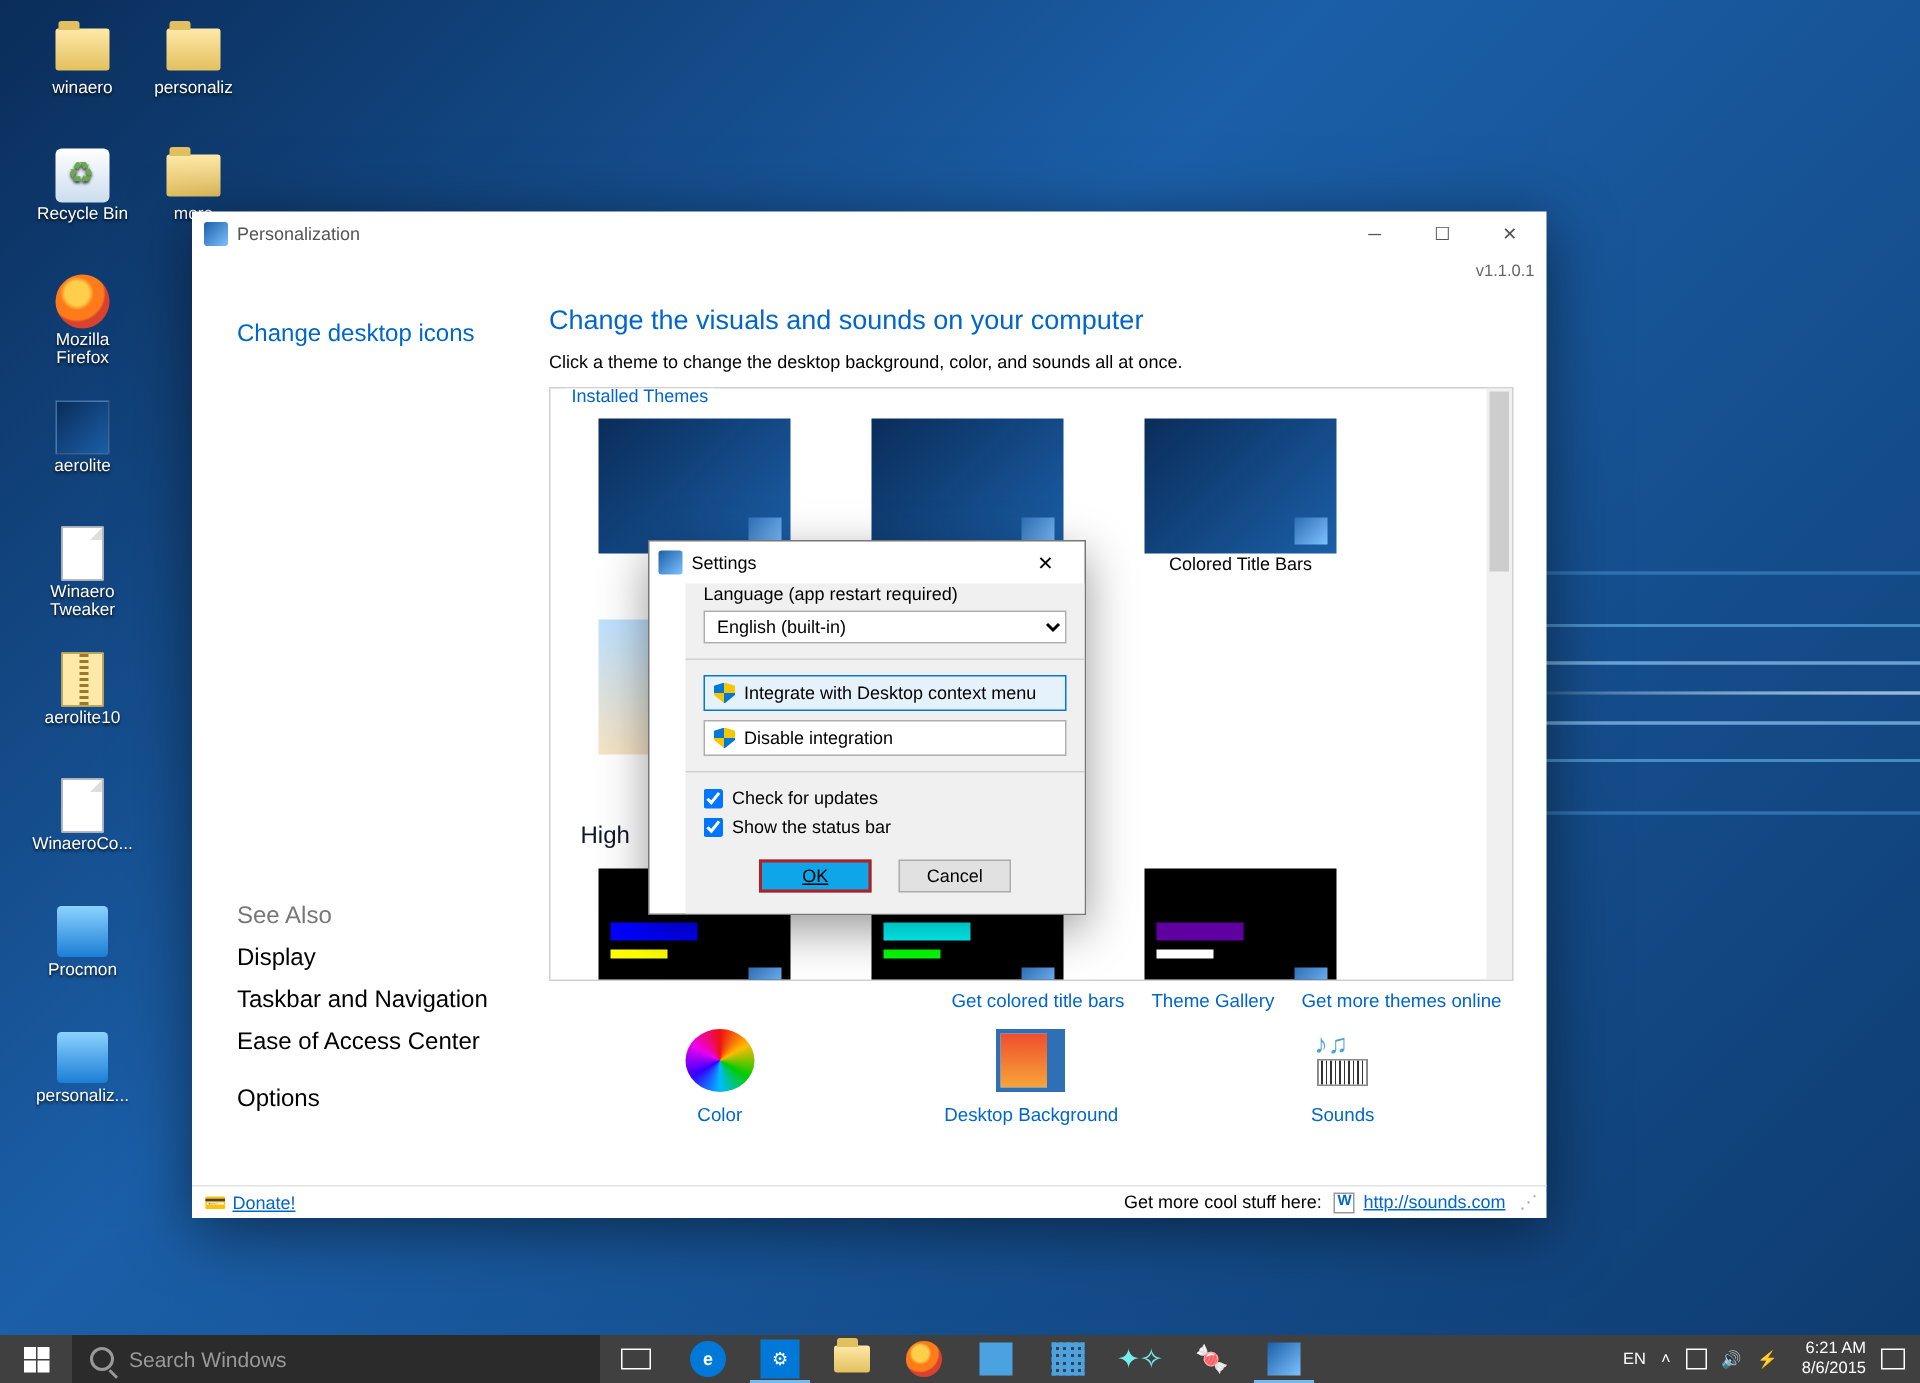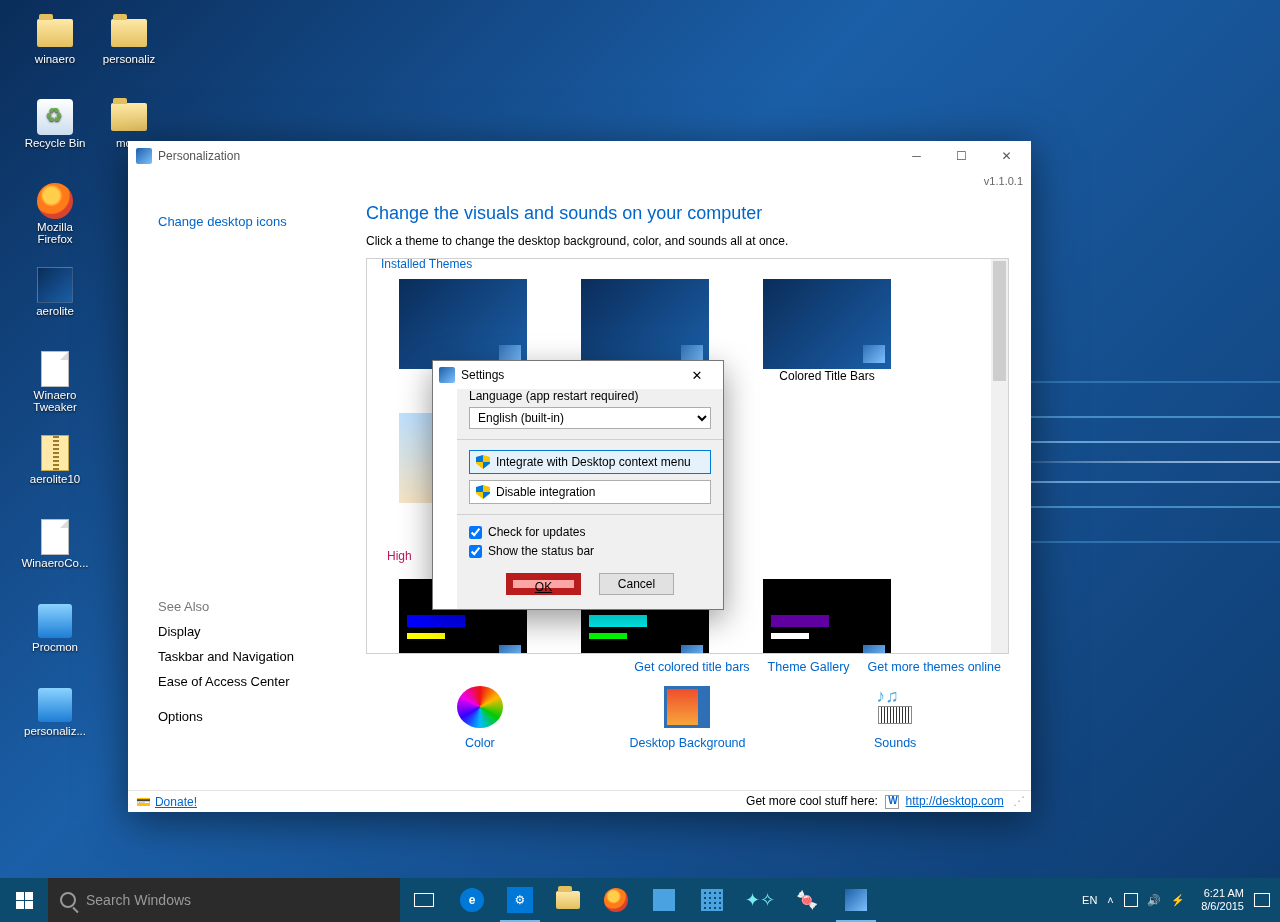--- a/index.html
+++ b/index.html
@@ -28,21 +28,21 @@
 
 
 .window { position: absolute; left: 128px; top: 141px; width: 903px; height: 671px; background: #fff; color: #000; box-shadow: 0 8px 40px rgba(0,0,0,.5); }
 .titlebar { height: 30px; display: flex; align-items: center; padding: 0 2px 0 8px; font-size: 12px; color: #555; }
 .titlebar .ico { width: 16px; height: 16px; margin-right: 6px; background: linear-gradient(135deg,#1b5fa8,#7ec1ff); border-radius: 2px; }
 .titlebar-spacer { flex: 1; }
 .winbtn { width: 45px; height: 29px; display: flex; align-items: center; justify-content: center; color: #555; cursor: pointer; }
 .version { position:absolute; right:8px; top:34px; color:#666; font-size:11px;}
 
 .window-body { display: flex; height: calc(100% - 30px - 22px); }
-.sidebar { width: 238px; padding: 38px 0 0 30px; font-size: 13px; }
+.sidebar { width: 238px; padding: 38px 0 0 30px; font-size: 16px; }
 .sidebar a { display:block; padding: 5px 0; color: #0066cc; text-decoration: none; cursor:pointer; }
 .sidebar .muted { color:#777; margin-top: 24px; padding: 5px 0;}
 .sidebar a.black { color:#000; }
 .sidebar .see-also { margin-top: 360px; }
 
 .main { flex:1; padding: 32px 22px 0 0; position: relative; }
 .main h1 { font-weight: 400; font-size: 18px; color: #0066cc; }
 .main .sub { font-size: 12px; margin: 10px 0 10px; }
 
 .themes-box { border: 1px solid #d0d0d0; height: 396px; position: relative; overflow: hidden; }
@@ -50,21 +50,21 @@
 .themes-row { display:flex; gap:42px; padding: 20px 20px 0; }
 .theme { width:128px; text-align:center; font-size:12px; cursor:pointer;margin-left:12px; }
 .theme .thumb { width:128px; height:90px; background: linear-gradient(135deg,#0a2d5a,#1b5fa8); position:relative; }
 .theme .thumb::after{content:"";position:absolute;right:6px;bottom:6px;width:22px;height:18px;background:linear-gradient(135deg,#2e6fb5,#7ec1ff);}
 .hc-thumb { background:#000 !important; }
 .hc-thumb .bar1{position:absolute;left:8px;top:36px;width:58px;height:12px;}
 .hc-thumb .bar2{position:absolute;left:8px;top:54px;width:38px;height:6px;}
 .scroll { position:absolute; right:0; top:0; bottom:0; width:17px; background:#f0f0f0; }
 .scroll .sthumb{ position:absolute; left:2px; top:2px; right:2px; height:120px; background:#cdcdcd; }
 
-.section-head { color:#be185d; font-size:12px; padding: 18px 0 6px 20px; }
+.section-head { color:#0f172a; font-size:16px; padding: 18px 0 6px 20px; }
 
 .links-row { display:flex; justify-content:flex-end; gap:18px; padding: 6px 8px 4px 0; font-size:12.5px;}
 .links-row a{ color:#0066cc; text-decoration:none; cursor:pointer;}
 
 .bottom-icons { display:flex; justify-content:space-around; padding: 8px 10px 0; }
 .bicon { text-align:center; font-size:12.5px; color:#0066cc; cursor:pointer; width:150px;}
 .bicon .bg { width:46px; height:42px; margin: 0 auto 8px; }
 
 .statusbar { height: 22px; border-top: 1px solid #e4e4e4; display:flex; align-items:center; padding: 0 8px; font-size: 12px; }
 .statusbar .donate { color:#0066cc; text-decoration: underline; cursor:pointer; }
@@ -83,24 +83,24 @@
 .dialog label{display:block; margin-bottom:4px;}
 .dialog select{ width:100%; height:22px; background:#fff; border:1px solid #adadad; font-size:12px; padding:0 4px;}
 .dialog hr{border:none;border-top:1px solid #d0d0d0;margin:10px -12px;}
 .dialog .cmdbtn{ width:100%; height:24px; text-align:left; background:#fff; border:1px solid #adadad; padding:0 6px; display:flex; align-items:center; gap:6px; cursor:pointer; font-size:12px; margin-bottom:6px;}
 .dialog .cmdbtn.sel{ border:1px solid #0078d7; background:#e5f1fb;}
 .shield{width:14px;height:14px;display:inline-block;background:conic-gradient(#f7c600 0 25%, #0078d7 25% 50%, #f7c600 50% 75%, #0078d7 75% 100%); clip-path: polygon(50% 0,100% 15%,100% 60%,50% 100%,0 60%,0 15%);}
 .dialog .chk{ display:flex; align-items:center; gap:6px; margin:5px 0;}
 .dialog .chk input{width:13px;height:13px;}
 .dialog .dbtns{ display:flex; justify-content:center; gap:18px; padding:10px 0 4px;}
 .dialog .dbtns button{ width:75px; height:22px; background:#e1e1e1; border:1px solid #adadad; font-size:12px; cursor:pointer;}
-.dialog .dbtns button.primary{ border:7px solid #b91c1c; background:#fca5a5;text-decoration:underline;}
-
-
-.taskbar{ position:absolute; left:0; right:0; bottom:0; height:44px; background:#0c4a6e; display:flex; align-items:stretch; color:#fff; }
+.dialog .dbtns button.primary{ border:2px solid #b91c1c; background:#0ea5e9;text-decoration:underline;}
+
+
+.taskbar{ position:absolute; left:0; right:0; bottom:0; height:32px; background:#404040; display:flex; align-items:stretch; color:#fff; }
 .start{ width:48px; display:flex; align-items:center; justify-content:center; cursor:pointer;}
 .winlogo{width:17px;height:17px;display:grid;grid-template:1fr 1fr/1fr 1fr;gap:1px;}
 .winlogo span{background:#fff;}
 .searchbox{ width:352px; background:#2b2b2b; display:flex; align-items:center; padding:0 12px; gap:10px; color:#999; font-size:14px; }
 .searchbox .sicon{width:16px;height:16px;border:2px solid #999;border-radius:50%;position:relative;}
 .searchbox .sicon::after{content:"";position:absolute;right:-5px;bottom:-5px;width:7px;height:2px;background:#999;transform:rotate(45deg);}
 .taskbtn{ width:48px; display:flex; align-items:center; justify-content:center; cursor:pointer; position:relative;}
 .taskbtn.active::after{content:"";position:absolute;left:4px;right:4px;bottom:0;height:2px;background:#76b9ed;}
 .tray{ margin-left:auto; display:flex; align-items:center; padding:0 10px; gap:10px; font-size:11px;}
 .tray .time{text-align:right; line-height:1.2; font-size:11px; padding-left:6px;}
@@ -279,21 +279,21 @@
       </div>
     </div>
   </div>
 
   <div class="statusbar">
     <span style="color:#c9a227;margin-right:4px;">💳</span>
     <span class="donate">Donate!</span>
     <span class="right">
       <span>Get more cool stuff here:</span>
       <span class="wlogo"></span>
-      <a class="ext">http://desktop.com</a>
+      <a class="ext">http://sounds.com</a>
       <span class="grip">⋰</span>
     </span>
   </div>
 </div>
 
 <div class="dialog">
   <div class="dtitle">
     <div class="ico"></div>
     <span>Settings</span>
     <div class="xbtn">✕</div>

